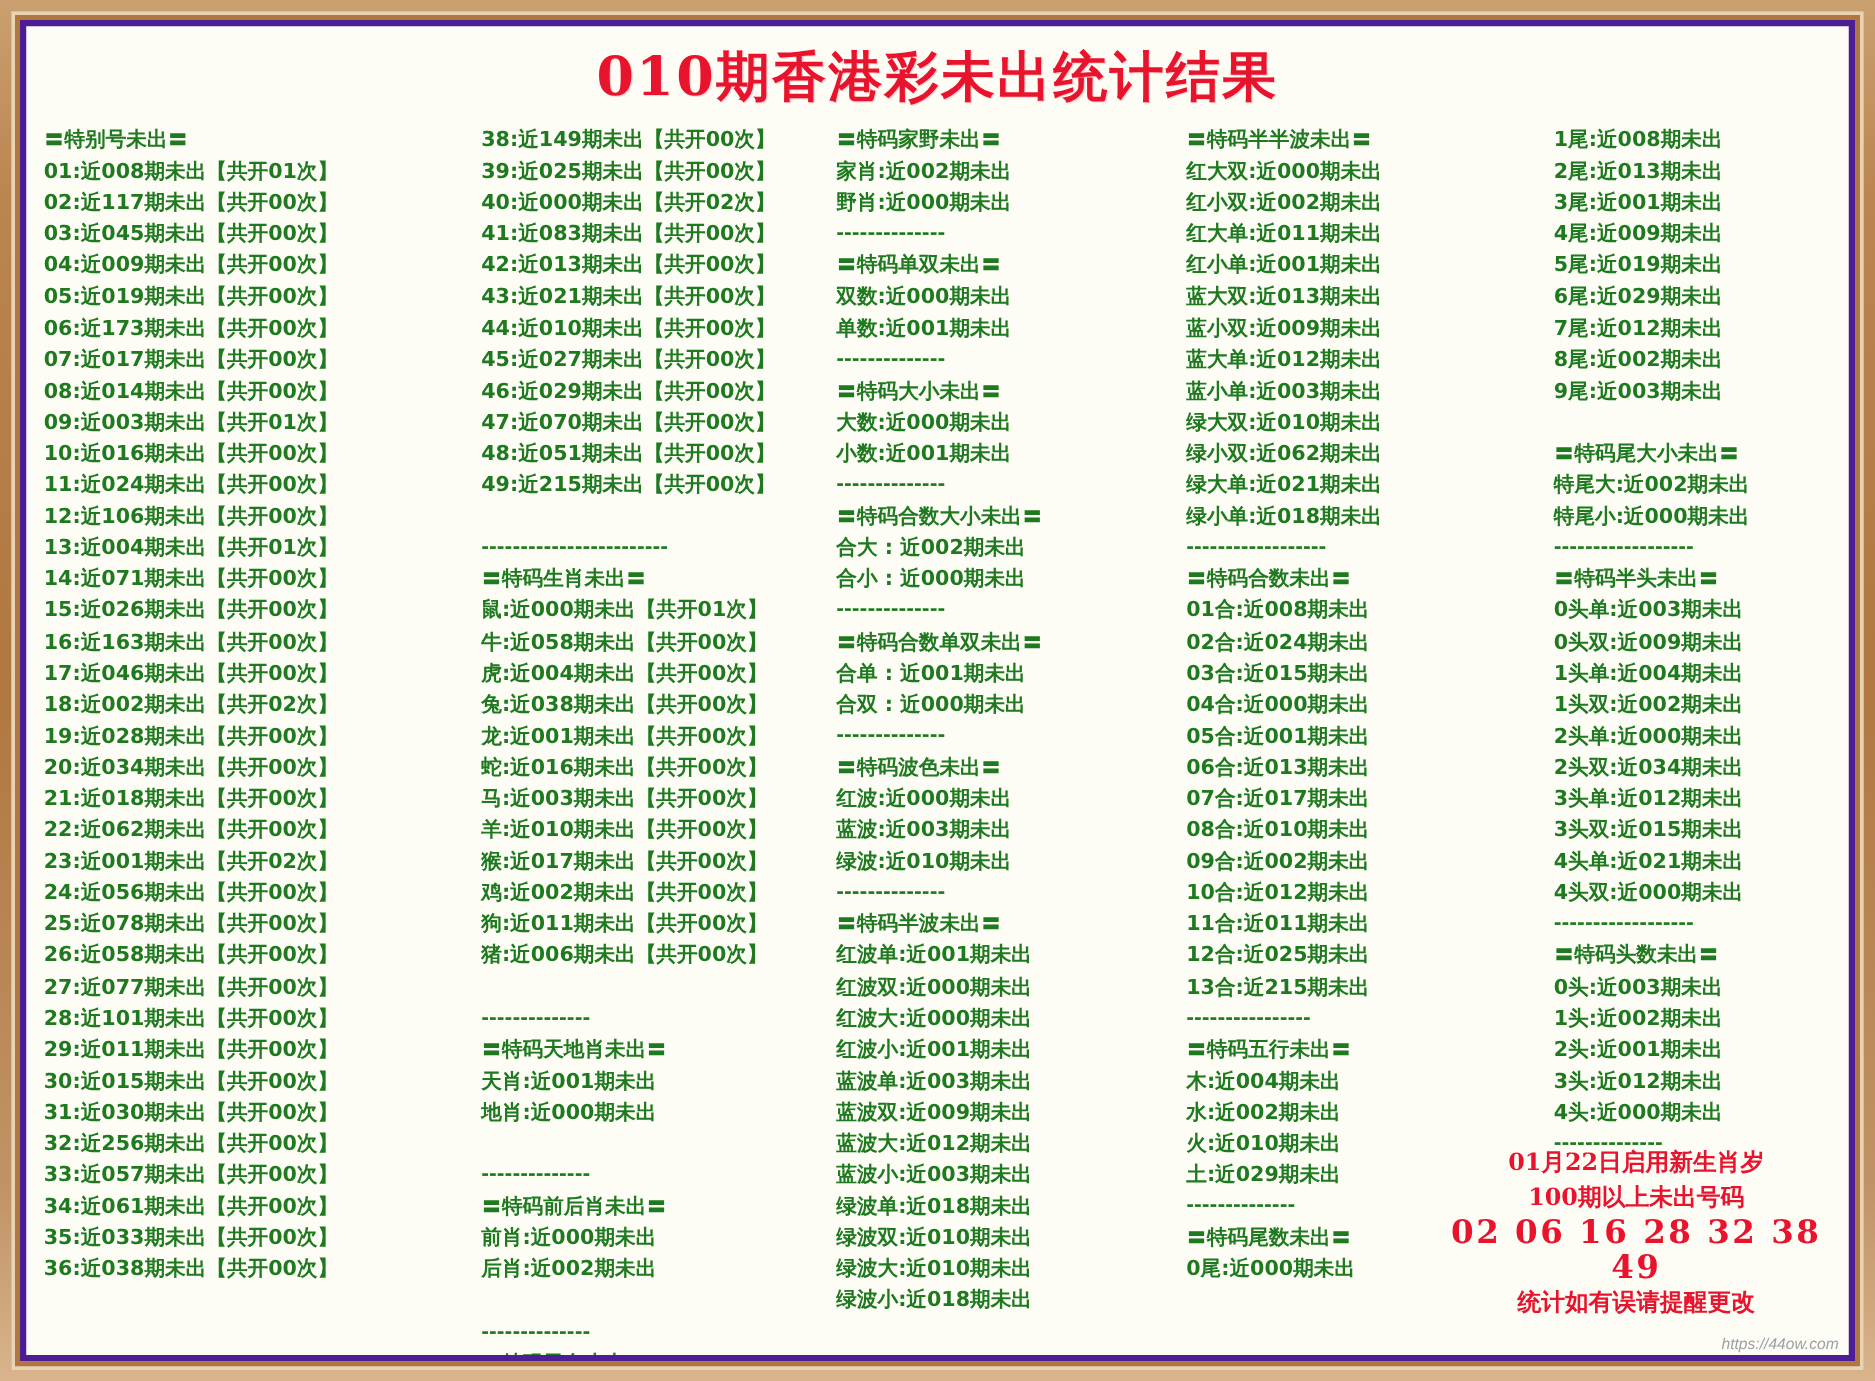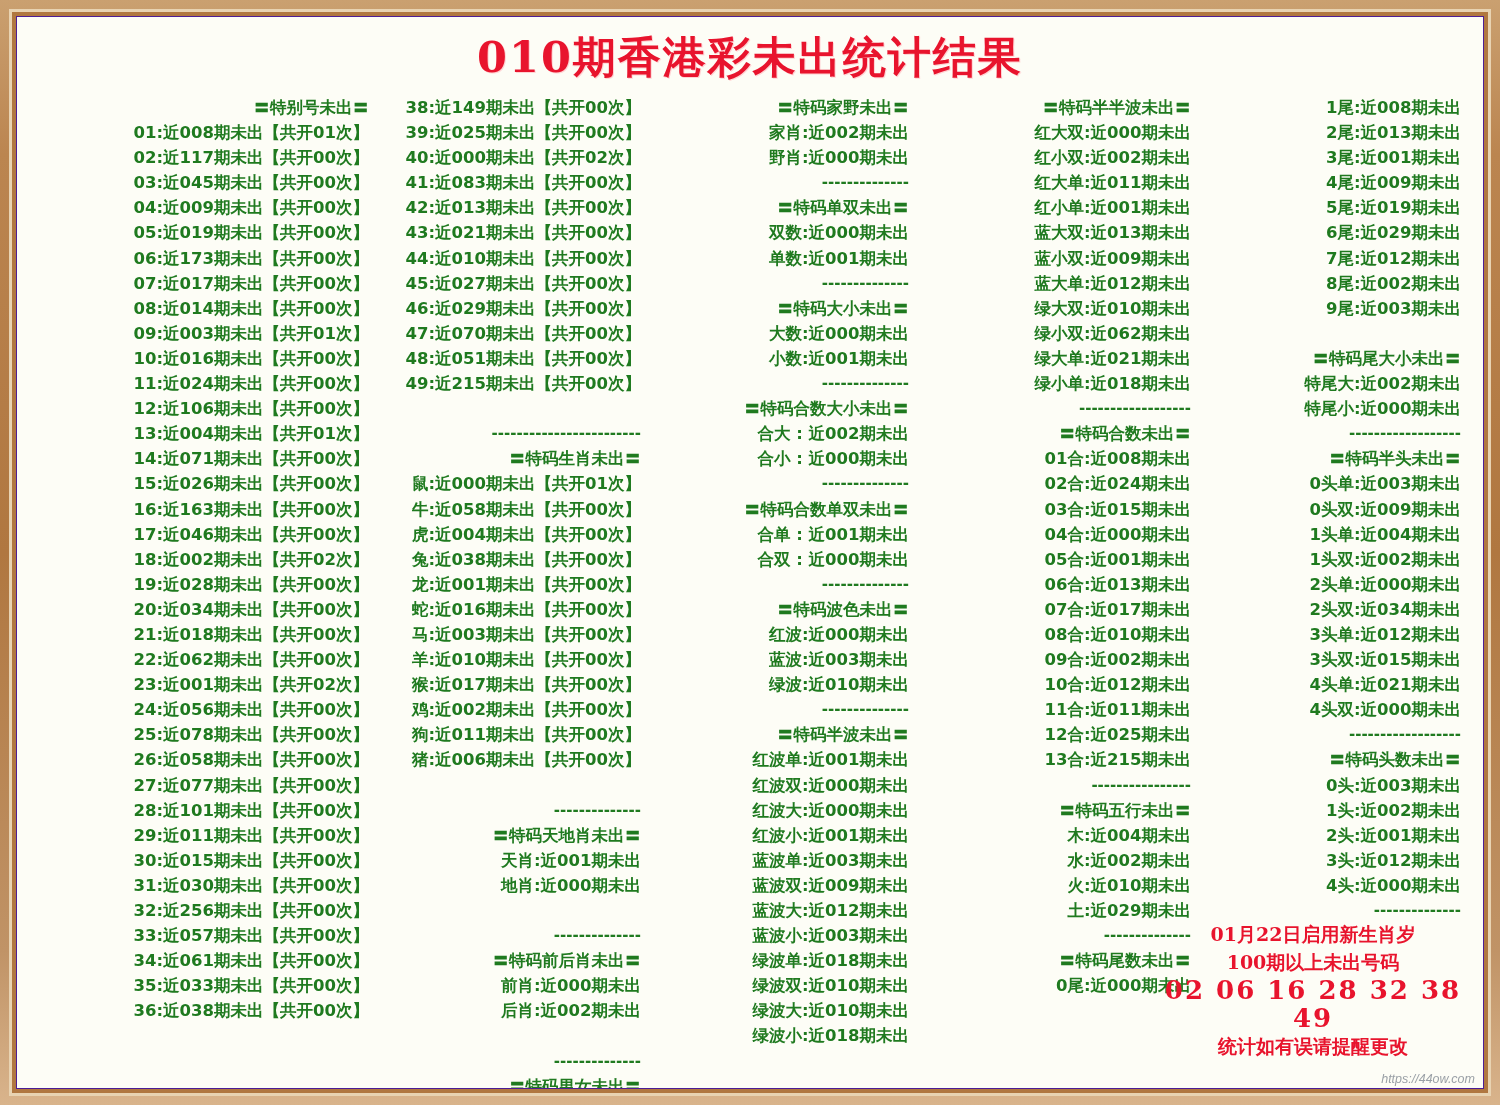--- a/index.html
+++ b/index.html
@@ -18,39 +18,38 @@
   }
   .frame-inner {
     width: 100%; height: 100%;
     border: 3px solid #e8d3b2;
     background: #b07740;
     padding: 4px;
   }
   .page {
     width: 100%; height: 100%;
     background: #fdfdf6;
-    border: 1px solid #4c1d95;
+    border: 5px solid #4c1d95;
     position: relative;
     overflow: hidden;
   }
   .title {
     text-align: center;
     font-family: "DejaVu Serif", serif;
     font-weight: bold;
     font-size: 43px;
     color: #e8142d;
     letter-spacing: 2px;
     margin: 12px 0 8px 0;
     text-shadow: 1px 1px 0 #ffd3d3;
   }
   .columns {
     display: flex;
     padding: 0 14px;
-    gap: 0px;
-    text-align: right;
+    gap: 12px;
   }
   .col {
     flex: 0 0 auto;
   }
   .col1 { width: 338px; }
   .col2 { width: 272px; }
   .col3 { width: 268px; }
   .col4 { width: 282px; }
   .col5 { width: 270px; }
 
@@ -229,20 +228,21 @@
           </div>
         <div class="col col4">
             <div class="line hdr">〓特码半半波未出〓</div>
             <div class="line">红大双:近000期未出</div>
             <div class="line">红小双:近002期未出</div>
             <div class="line">红大单:近011期未出</div>
             <div class="line">红小单:近001期未出</div>
             <div class="line">蓝大双:近013期未出</div>
             <div class="line">蓝小双:近009期未出</div>
             <div class="line">蓝大单:近012期未出</div>
+            <div class="line">蓝小单:近003期未出</div>
             <div class="line">绿大双:近010期未出</div>
             <div class="line">绿小双:近062期未出</div>
             <div class="line">绿大单:近021期未出</div>
             <div class="line">绿小单:近018期未出</div>
             <div class="line sep">------------------</div>
             <div class="line hdr">〓特码合数未出〓</div>
             <div class="line">01合:近008期未出</div>
             <div class="line">02合:近024期未出</div>
             <div class="line">03合:近015期未出</div>
             <div class="line">04合:近000期未出</div>

